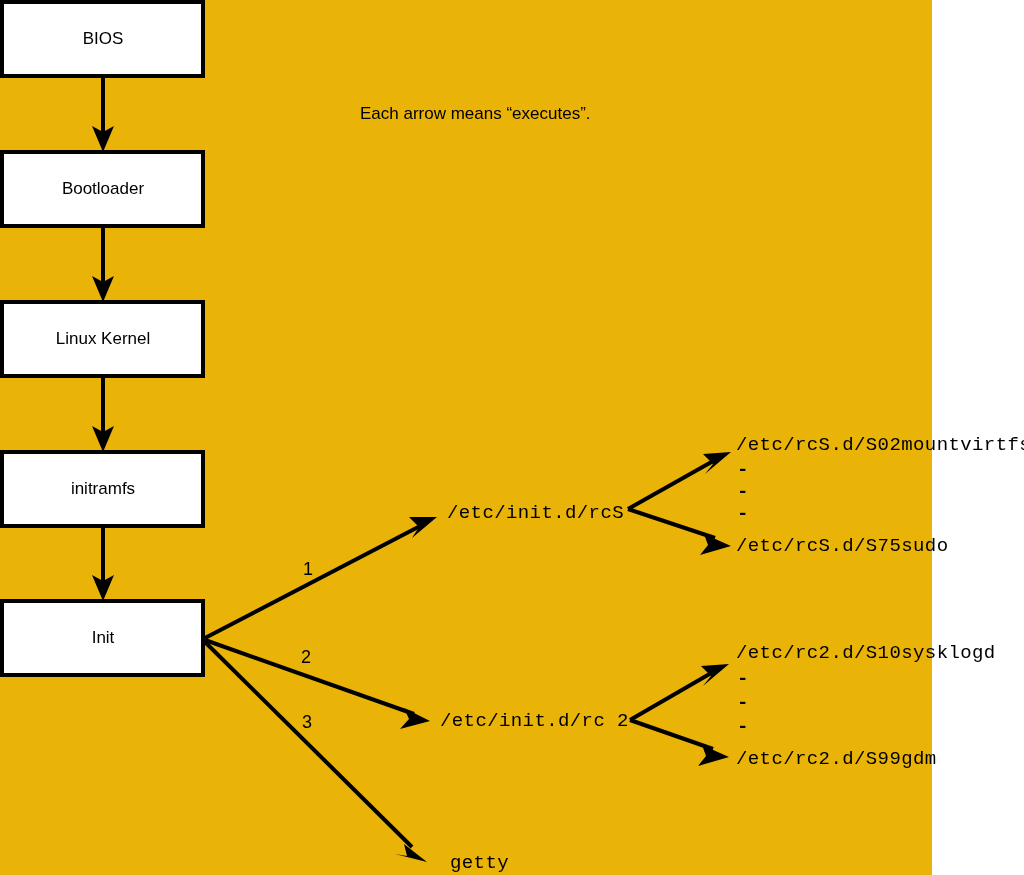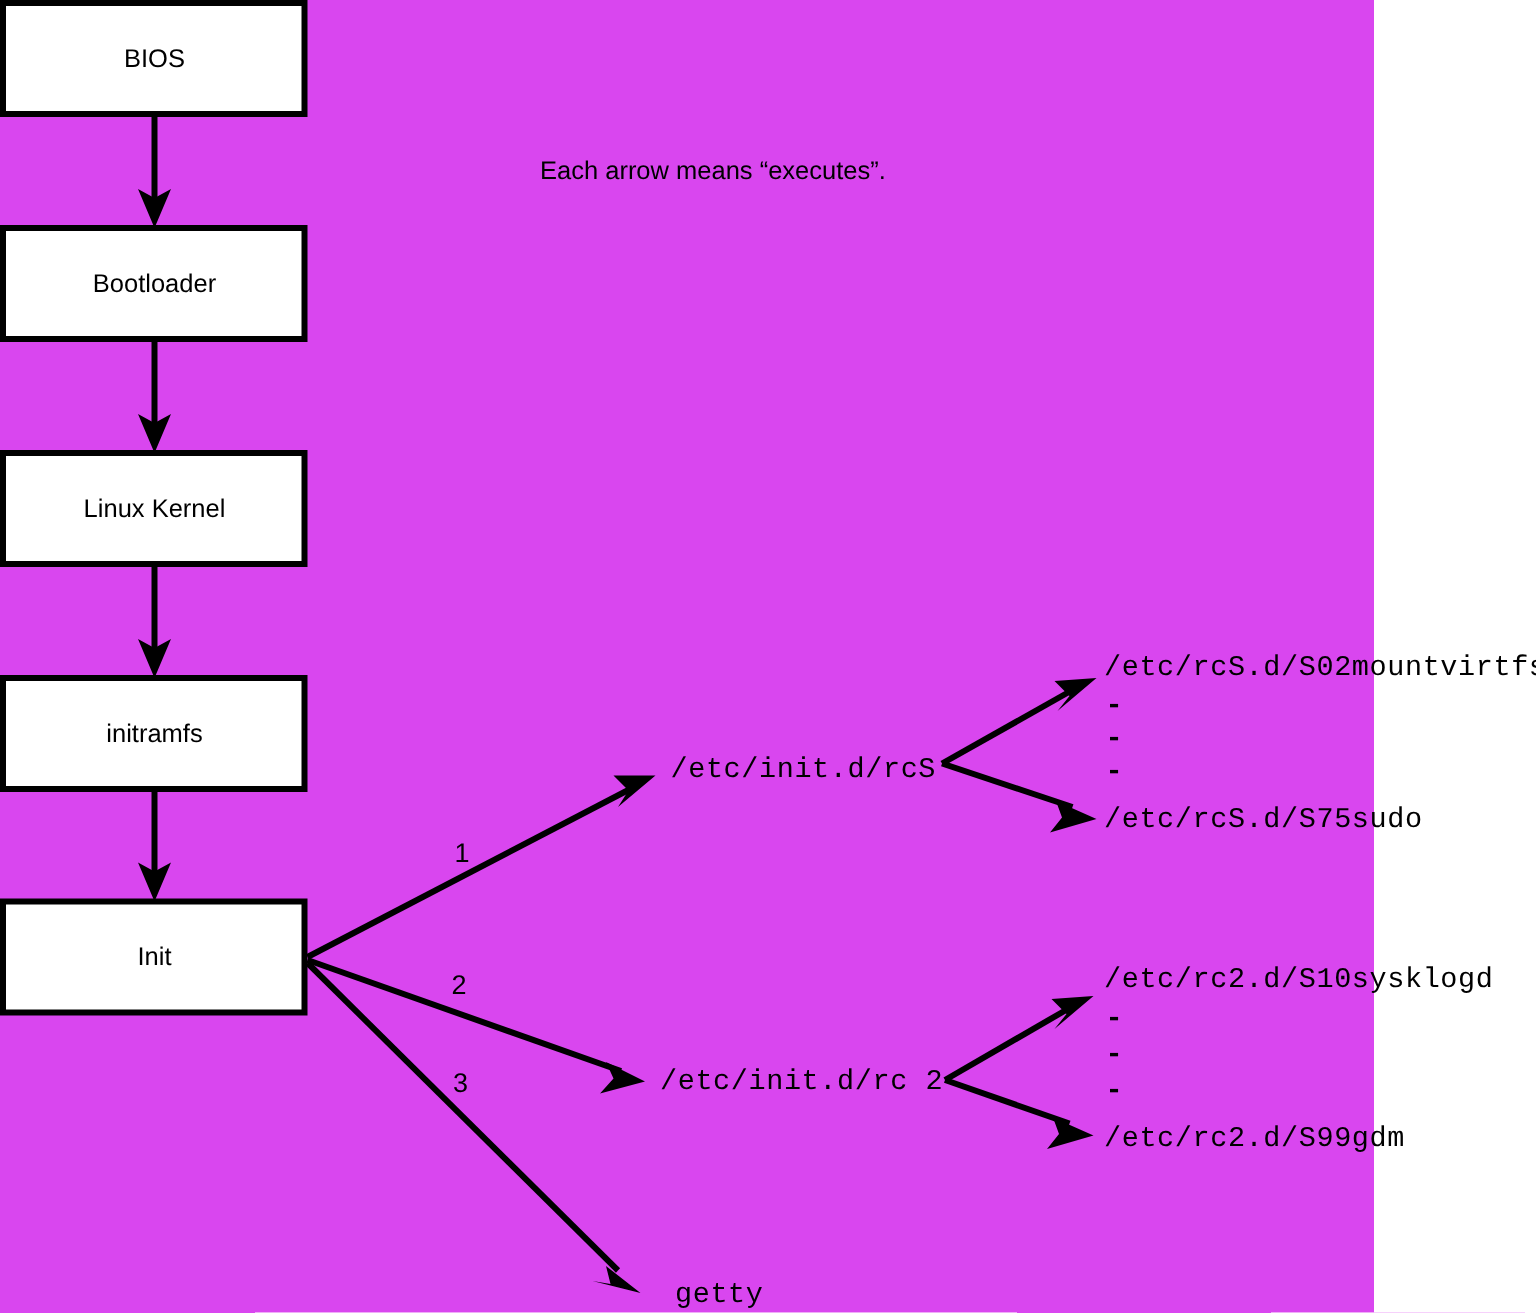--- a/index.html
+++ b/index.html
@@ -10,21 +10,22 @@
   body {
     width: 1024px;
     height: 875px;
     overflow: hidden;
     font-family: "Liberation Sans", sans-serif;
   }
   #diagram-root {
     position: relative;
     width: 916px;
     height: 875px;
-    background: #d946ef;
+    background: #eab308;
+    padding-left: 16px;
   }
   svg.diagram-canvas {
     position: absolute;
     top: 0;
     left: 0;
     width: 1024px;
     height: 875px;
     display: block;
   }
   .box-rect {

